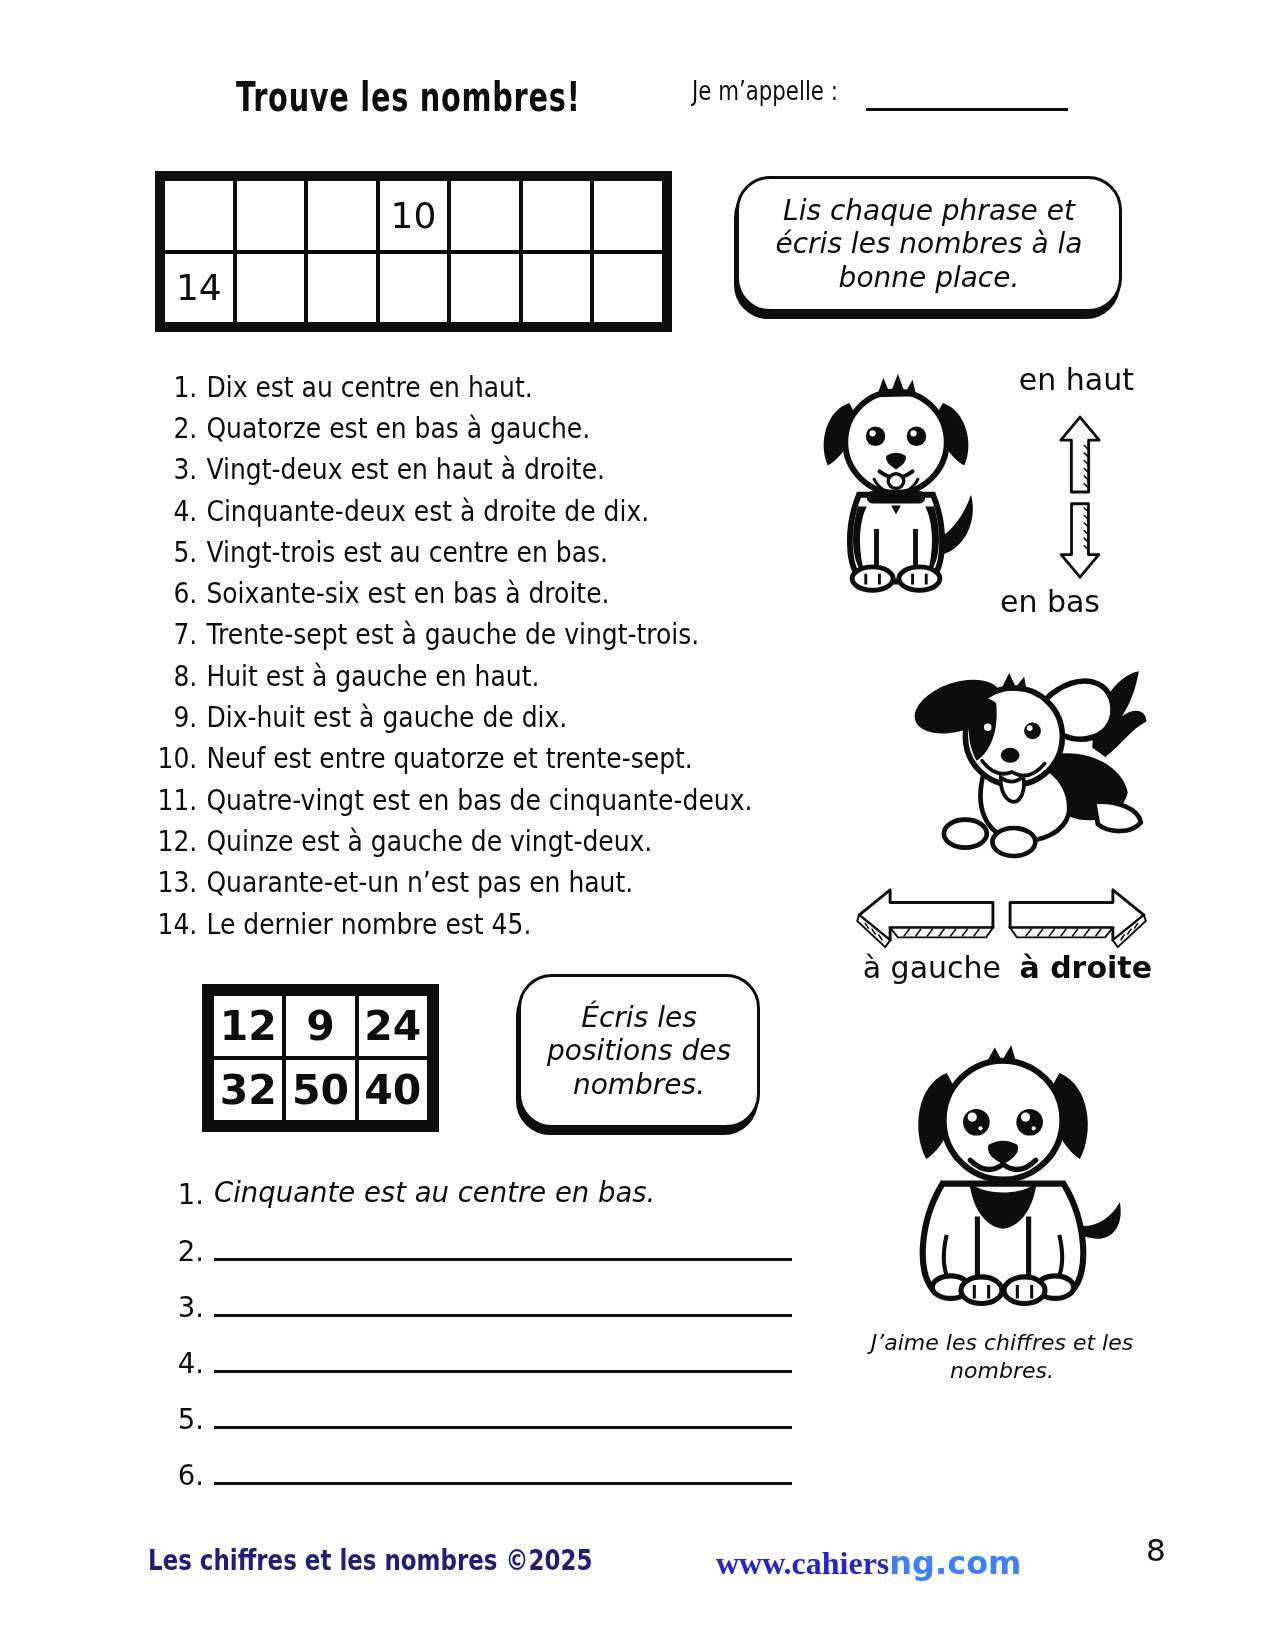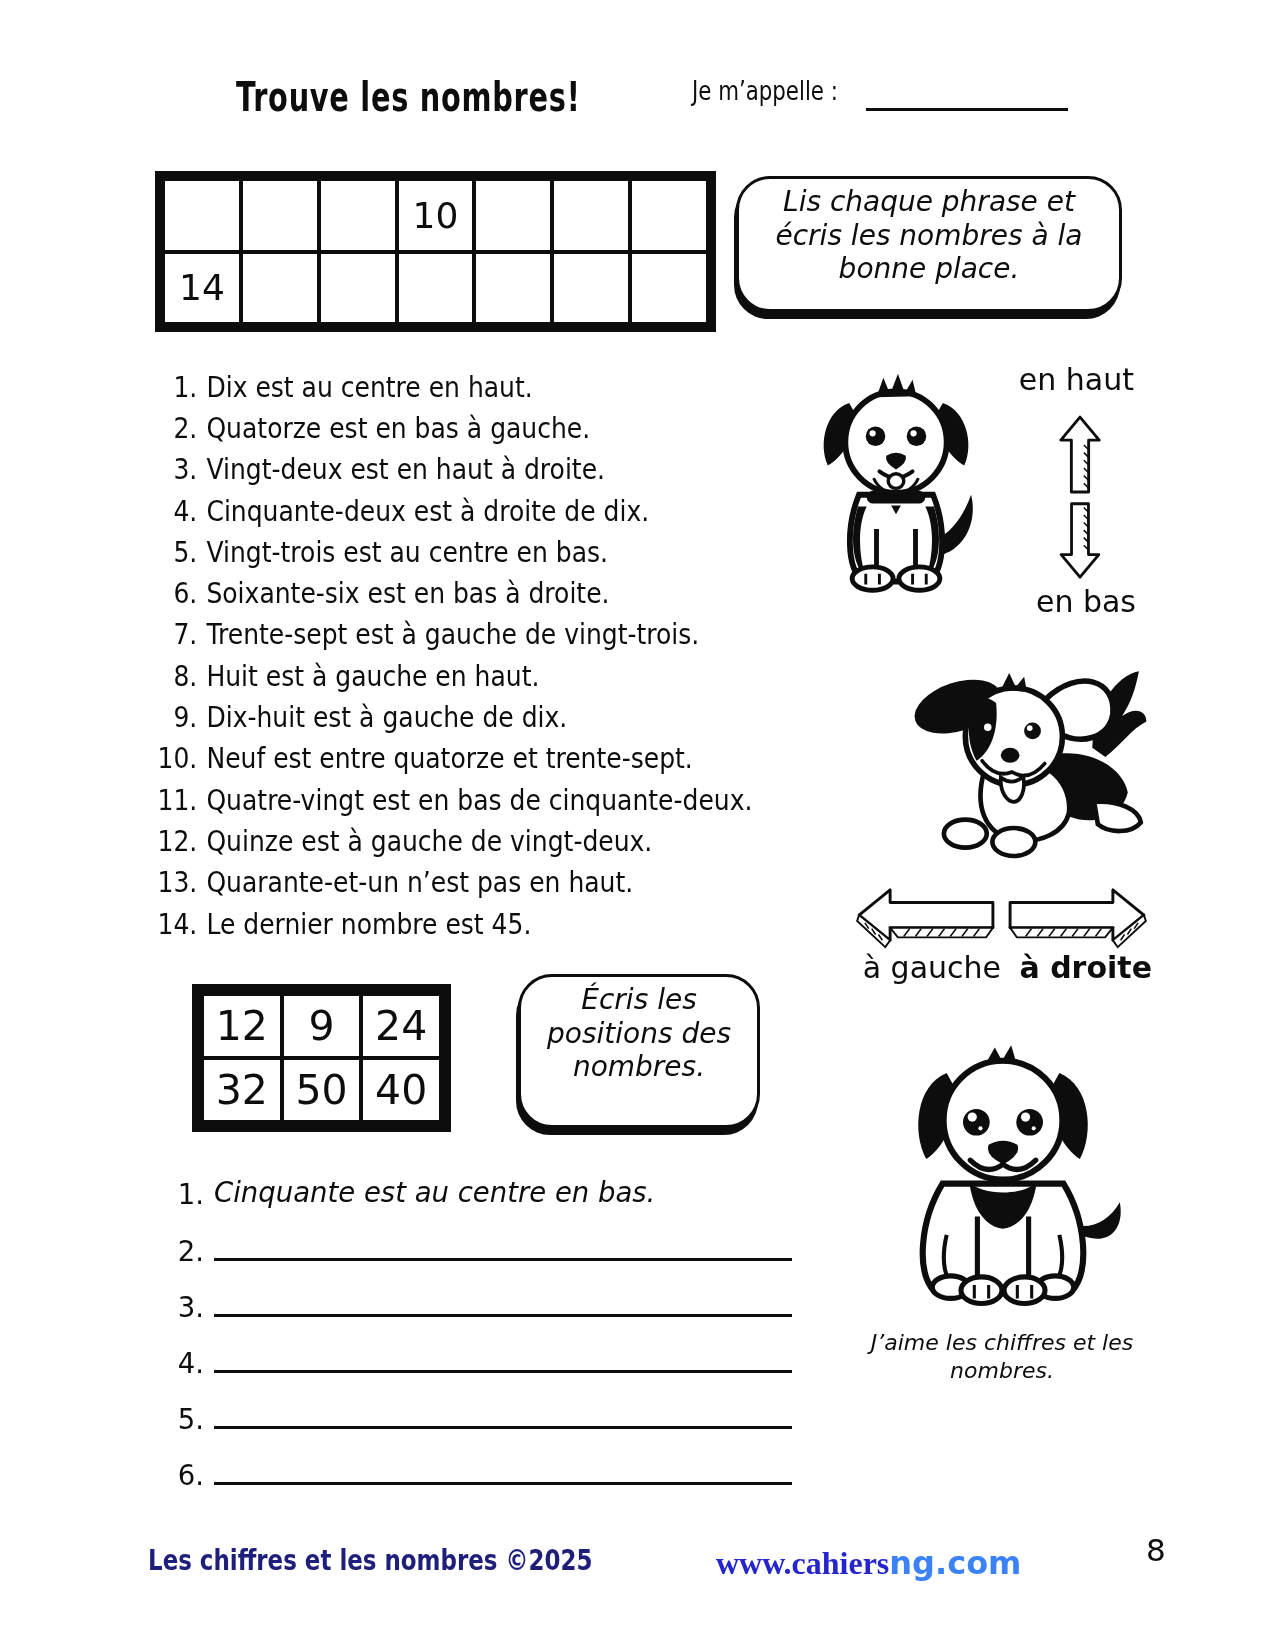--- a/index.html
+++ b/index.html
@@ -9,33 +9,33 @@
 
   .page-border{left:48px;top:45px;width:1160px;height:1533px;
 age       border:7px solid #0d0d0d;border-radius:26px;}
 
   .title{left:236px;top:74px;font-size:40px;font-weight:bold;white-space:nowrap;
          transform:scaleX(0.72);transform-origin:left top;letter-spacing:1px;}
   .name-label{left:692px;top:76px;font-size:26px;white-space:nowrap;
               transform:scaleX(0.82);transform-origin:left top;}
   .name-line{left:866px;top:108px;width:202px;height:0;border-bottom:3px solid #0d0d0d;}
 
-  .grid1{left:155px;top:171px;width:561px;height:161px;border:8px solid #0d0d0d;
+  .grid1{left:155px;top:171px;width:517px;height:161px;border:8px solid #0d0d0d;
          display:grid;grid-template-columns:repeat(7,1fr);grid-template-rows:repeat(2,1fr);
          box-sizing:border-box;background:#fff;}
   .grid1 .cell{border:2px solid #0d0d0d;display:flex;align-items:center;justify-content:center;
                font-size:36px;}
-  .grid2{left:192px;top:984px;width:259px;height:148px;border:10px solid #0d0d0d;
+  .grid2{left:202px;top:984px;width:237px;height:148px;border:10px solid #0d0d0d;
          display:grid;grid-template-columns:repeat(3,1fr);grid-template-rows:repeat(2,1fr);
-         box-sizing:border-box;background:#fff;}
+         box-sizing:border-box;background:#fff;font-weight:bold;}
   .grid2 .cell{border:2.5px solid #0d0d0d;display:flex;align-items:center;justify-content:center;
                font-size:41px;}
 
   .speech-box{border:3.5px solid #0d0d0d;border-radius:34px;background:#fff;
-              box-shadow:-2px 7px 0 0 #0d0d0d;display:flex;align-items:flex-start;justify-content:center;
+              box-shadow:-2px 7px 0 0 #0d0d0d;display:flex;align-items:center;justify-content:center;
               text-align:center;font-style:italic;box-sizing:border-box;}
   .box1{left:736px;top:176px;width:386px;height:136px;font-size:28px;line-height:1.2;padding:6px 16px;}
   .box2{left:518px;top:974px;width:242px;height:154px;font-size:28px;line-height:1.2;padding:6px 12px;}
 
   .sentences{left:150px;top:366px;width:700px;transform:scaleX(0.91);transform-origin:left top;}
   .s-row{display:flex;height:41.3px;align-items:center;font-size:27.5px;}
   .s-num{width:52px;text-align:right;margin-right:10px;flex:none;}
   .s-text{white-space:nowrap;}
 
   .dir-label{font-size:30px;text-align:right;white-space:nowrap;}
@@ -178,21 +178,21 @@
       <polygon points="25,3 45,27 34,27 34,81 16,81 16,27 5,27" fill="#fff" stroke="#0d0d0d" stroke-width="3" stroke-linejoin="round"></polygon>
       <path d="M29,32 L34,37 M29,40 L34,45 M29,48 L34,53 M29,56 L34,61 M29,64 L34,69 M29,72 L34,77" stroke="#0d0d0d" stroke-width="1.6"></path>
     </svg>
   </div>
   <div class="abs" style="left:1056px;top:500px;">
     <svg viewBox="0 0 50 85" width="48" height="80">
       <polygon points="25,82 5,58 16,58 16,4 34,4 34,58 45,58" fill="#fff" stroke="#0d0d0d" stroke-width="3" stroke-linejoin="round"></polygon>
       <path d="M29,8 L34,13 M29,16 L34,21 M29,24 L34,29 M29,32 L34,37 M29,40 L34,45 M29,48 L34,53" stroke="#0d0d0d" stroke-width="1.6"></path>
     </svg>
   </div>
-  <div class="abs dir-label" style="left:1016px;top:584px;width:120px;">en bas</div>
+  <div class="abs dir-label" style="left:980px;top:584px;width:120px;">en bas</div>
 
   <div class="abs" style="left:872px;top:638px;width:280px;height:240px;">
     <svg viewBox="0 0 300 250" width="280" height="240">
       <path d="M236,114 C238,70 262,36 286,32 C282,52 278,64 268,80 C282,70 294,74 294,86 C278,94 268,110 250,124 Z" fill="#0d0d0d"></path>
       <path d="M188,122 C236,112 270,138 274,162 C268,188 238,198 212,188 C198,178 188,158 186,140 Z" fill="#0d0d0d"></path>
       <path d="M238,172 C264,170 286,180 288,194 C278,206 254,206 242,196 Z" fill="#fff" stroke="#0d0d0d" stroke-width="5"></path>
       <path d="M120,140 C110,176 120,206 152,213 C182,217 206,204 211,184 C213,164 204,148 190,138 Z" fill="#fff" stroke="#0d0d0d" stroke-width="5"></path>
       <ellipse cx="100" cy="206" rx="23" ry="15" fill="#fff" stroke="#0d0d0d" stroke-width="5"></ellipse>
       <ellipse cx="152" cy="215" rx="23" ry="15" fill="#fff" stroke="#0d0d0d" stroke-width="5"></ellipse>
       <ellipse cx="92" cy="70" rx="48" ry="26" fill="#0d0d0d" transform="rotate(-18 92 70)"></ellipse>

